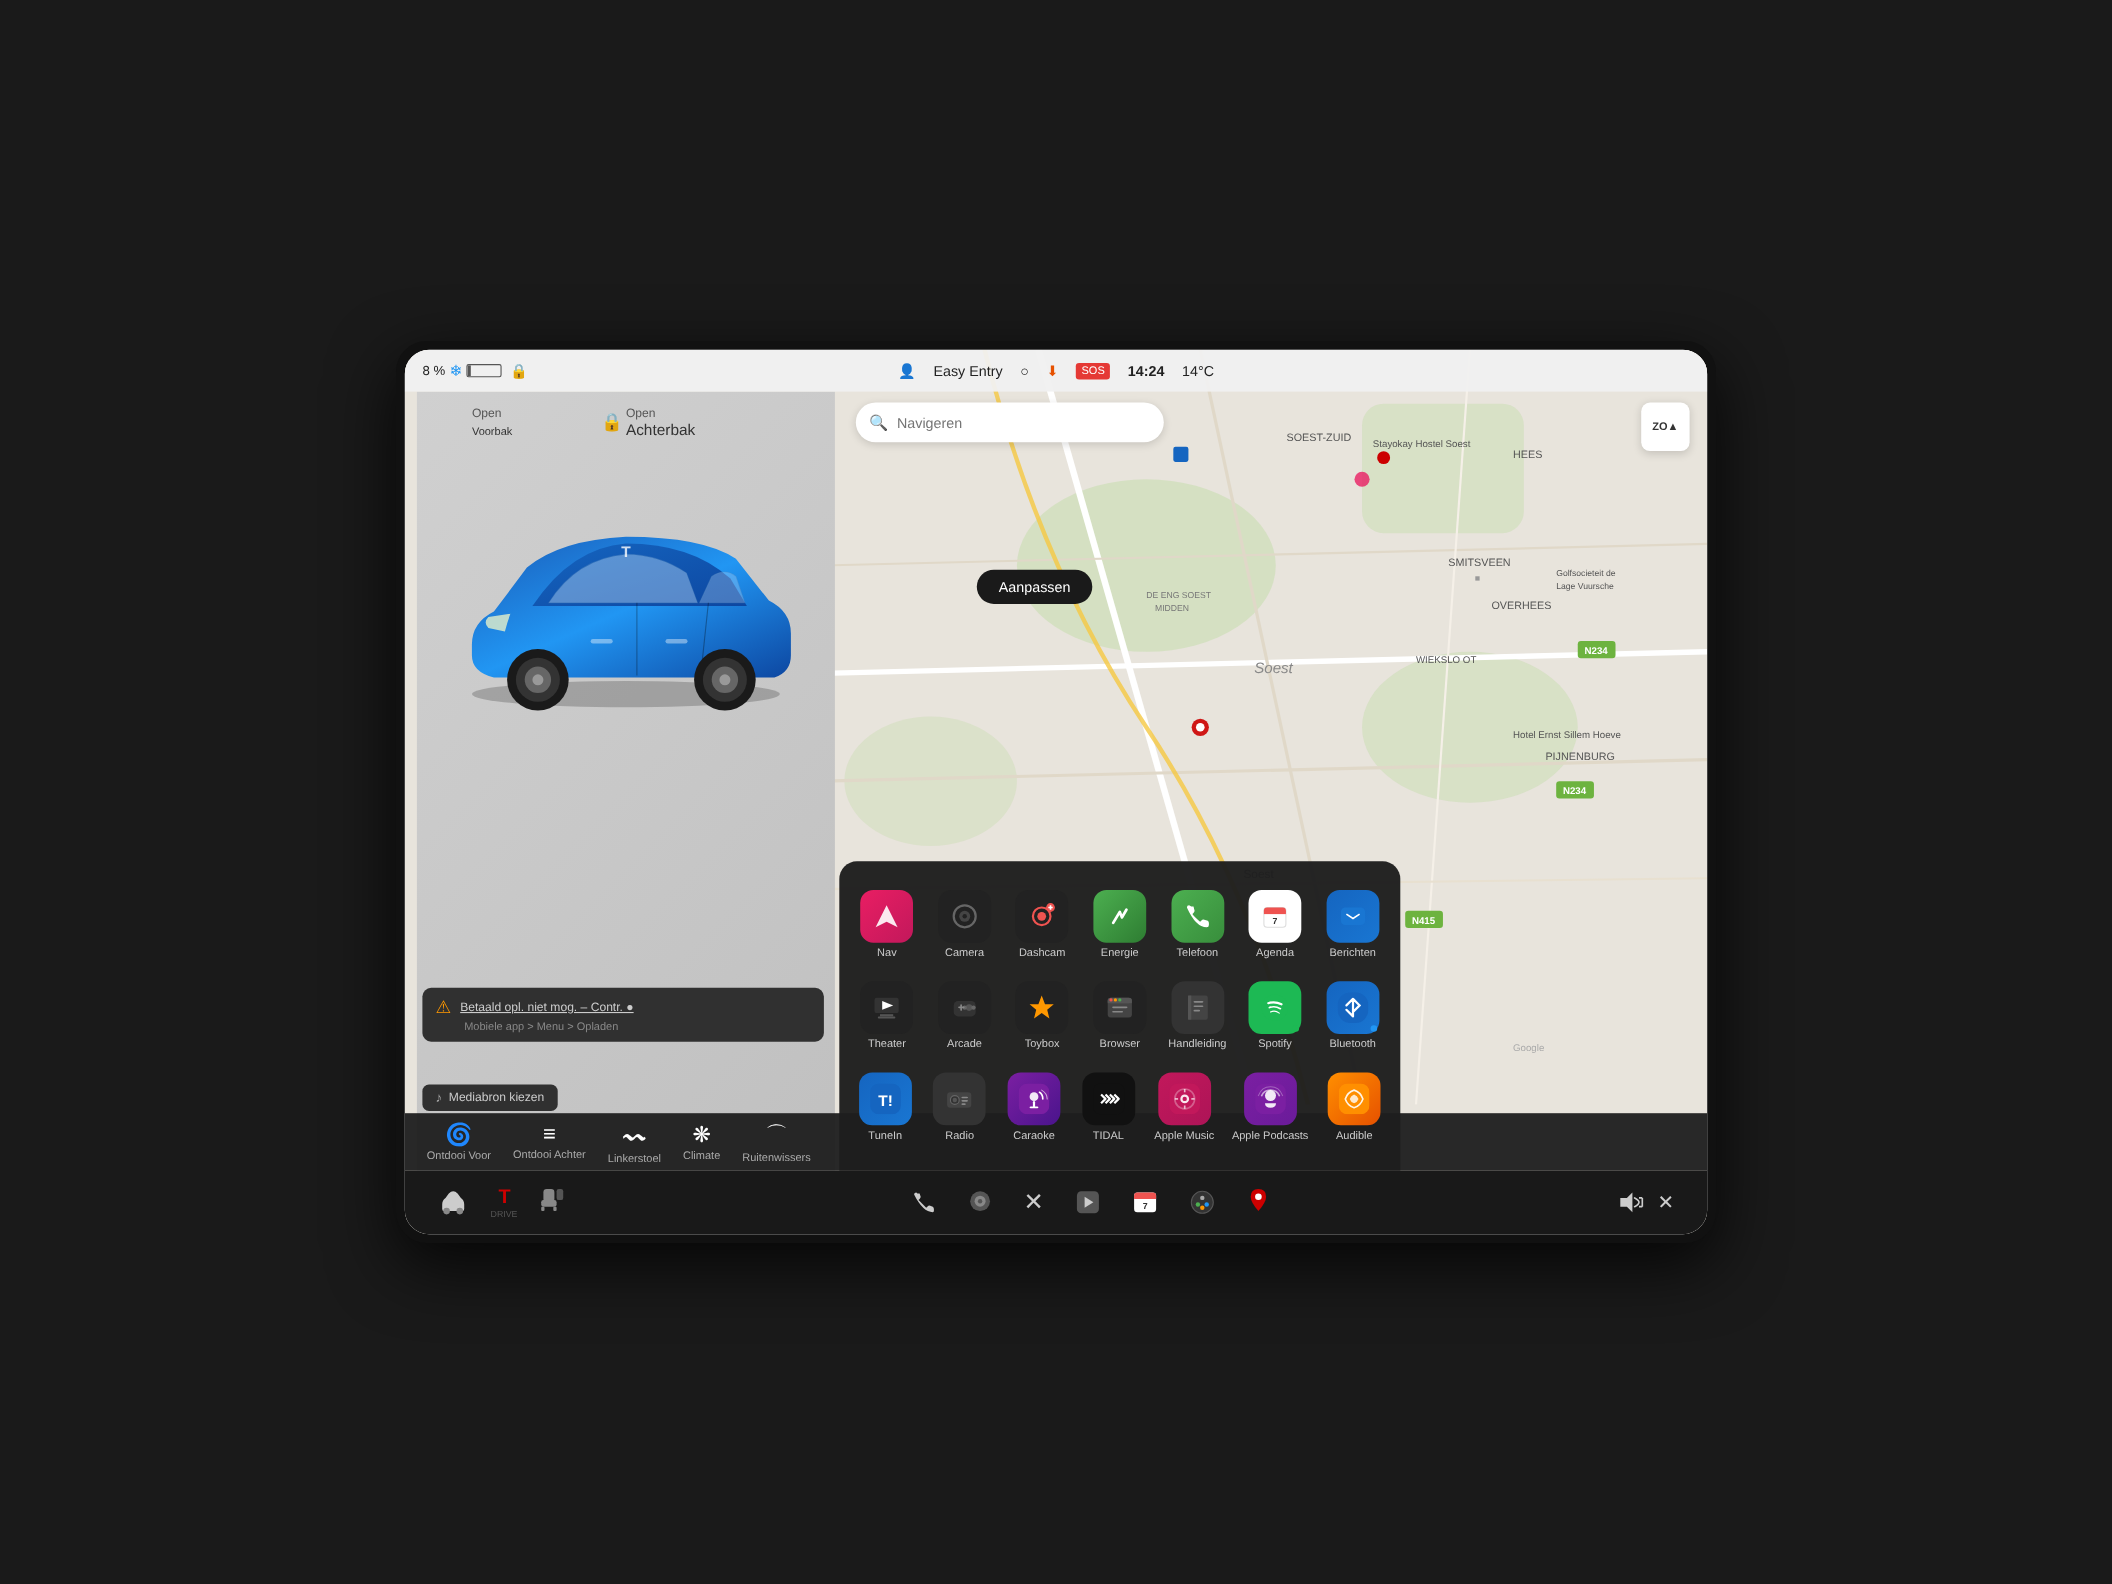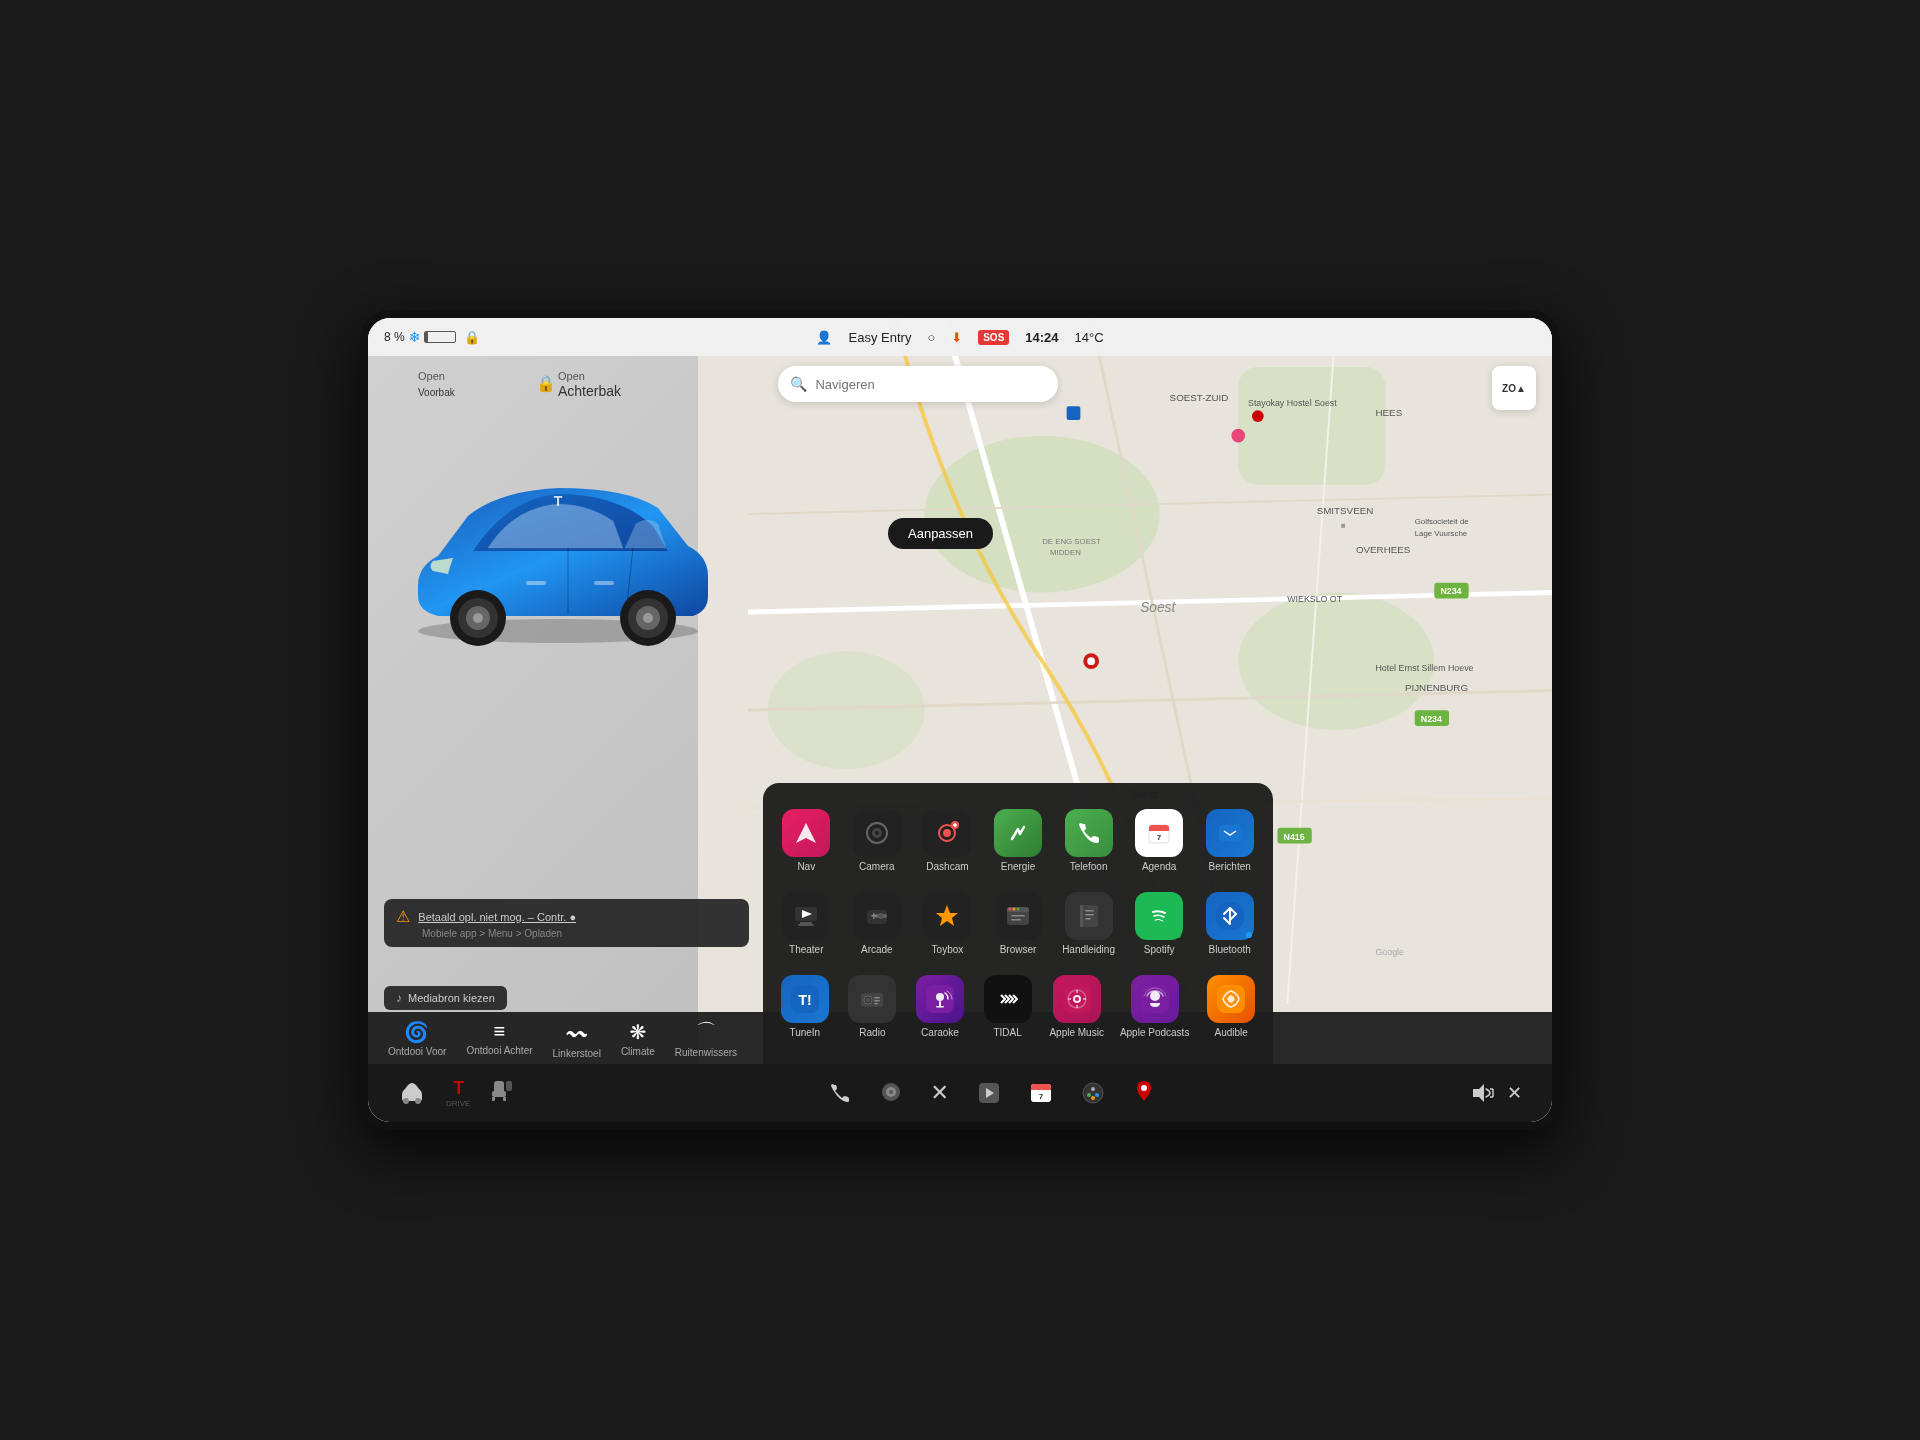--- a/index.html
+++ b/index.html
@@ -82,21 +82,21 @@
     .battery-fill {
       height: 100%;
       background: #555;
       width: 8%;
     }
 
     .sos-badge {
       background: #e53935;
       color: white;
       font-size: 10px;
-      font-weight: bold;
+      font-weight: normal;
       padding: 2px 5px;
       border-radius: 3px;
     }
 
     .snowflake-icon { color: #2196F3; font-size: 14px; }
 
     
     .map-area {
       position: absolute;
       top: 0;
@@ -104,22 +104,22 @@
       right: 0;
       bottom: 0;
       background: #e8e4dc;
       overflow: hidden;
     }
 
     
     .car-panel {
       position: absolute;
       top: 38px;
-      left: 0;
-      width: 330px;
+      left: 11px;
+      width: 380px;
       bottom: 58px;
       background: linear-gradient(135deg, #d0d0d0 0%, #c0c0c0 100%);
       display: flex;
       flex-direction: column;
       align-items: center;
       padding-top: 20px;
     }
 
     .open-label {
       font-size: 11px;

